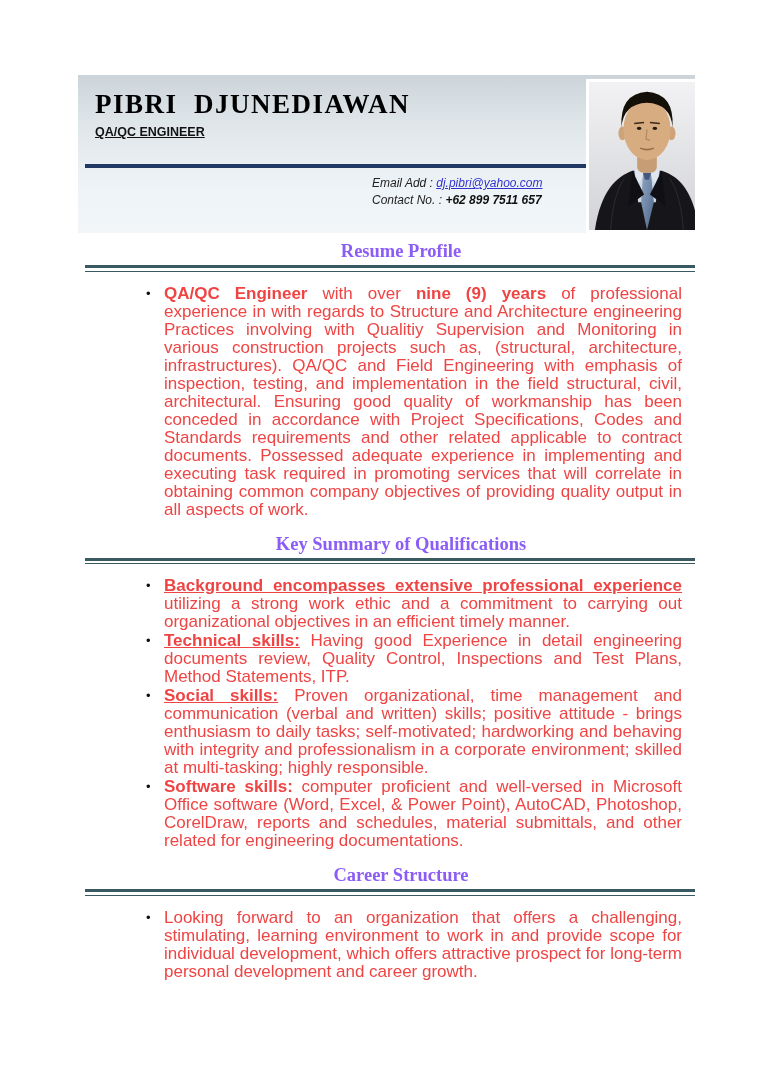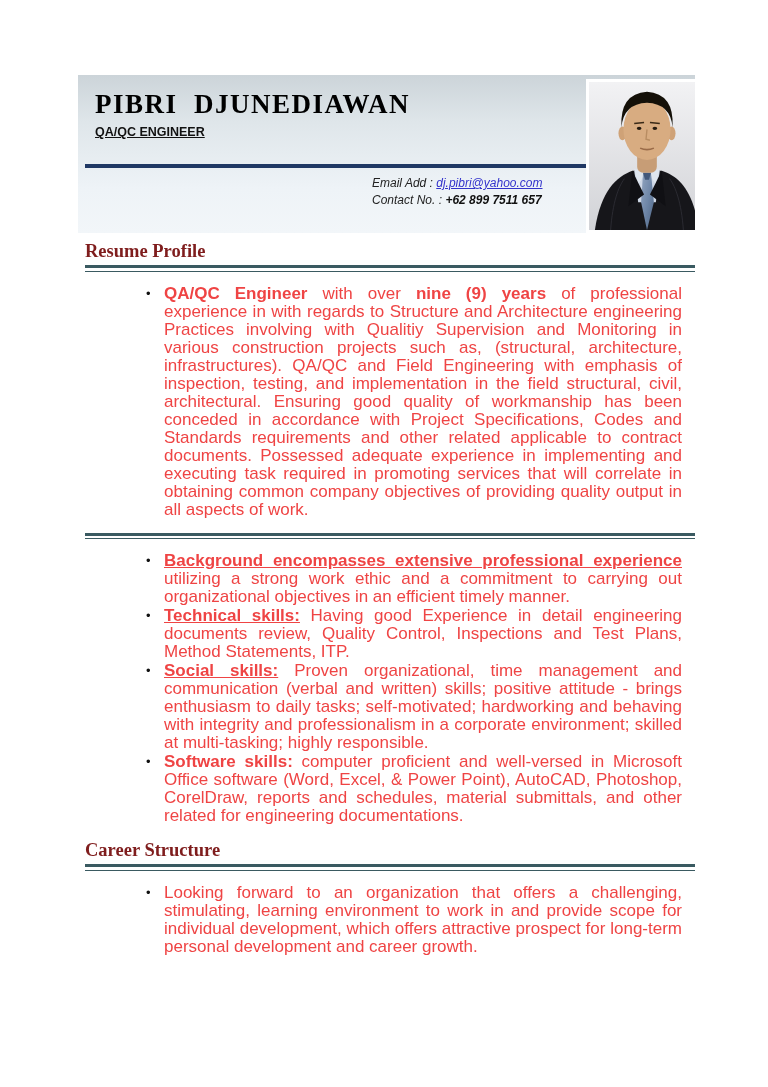--- a/index.html
+++ b/index.html
@@ -47,22 +47,23 @@
     width: 122px; height: 154px;
     background: #ffffff; box-sizing: border-box; padding: 3px;
   }
   .photo-frame svg { display: block; width: 100%; height: 100%; }
 
   
   .sections { position: absolute; left: 85px; top: 240px; width: 632px; }
   .resume-section + .resume-section { margin-top: 14px; }
   .section-heading {
     margin: 0; padding: 0;
+    text-align: center;
     font-family: "Liberation Serif", "DejaVu Serif", serif;
-    font-size: 18.5px; font-weight: bold; color: #7f1d1d;
+    font-size: 18.5px; font-weight: bold; color: #8b5cf6;
     line-height: 22px;
   }
   .double-rule {
     margin-top: 3px;
     height: 2.5px;
     border-top: 3.5px solid var(--section_rule, #3a5a61);
     border-bottom: 1.5px solid var(--section_rule, #3a5a61);
   }
   ul.bullets { margin: 13px 0 0 0; padding: 0 0 0 79px; list-style: none; }
   ul.bullets li {
@@ -148,20 +149,21 @@
   <div class="sections" id="sections">
   <section class="resume-section">
     <h2 class="section-heading">Resume Profile</h2>
     <div class="double-rule"></div>
     <ul class="bullets">
           <li><span style="font-weight: bold;">QA/QC Engineer</span><span> with over </span><span style="font-weight: bold;">nine (9) years</span><span> of professional experience in with regards to Structure and Architecture engineering Practices involving with Qualitiy Supervision and Monitoring in various construction projects such as, (structural, architecture, infrastructures). QA/QC and Field Engineering with emphasis of inspection, testing, and implementation in the field structural, civil, architectural. Ensuring good quality of workmanship has been conceded in accordance with Project Specifications, Codes and Standards requirements and other related applicable to contract documents. Possessed adequate experience in implementing and executing task required in promoting services that will correlate in obtaining common company objectives of providing quality output in all aspects of work.</span></li>
         </ul>
   </section>
 
   <section class="resume-section">
+    <h2 class="section-heading">Key Summary of Qualifications</h2>
     <div class="double-rule"></div>
     <ul class="bullets">
           <li><span style="font-weight: bold; text-decoration: underline;">Background encompasses extensive professional experience</span><span> utilizing a strong work ethic and a commitment to carrying out organizational objectives in an efficient timely manner.</span></li>
           <li><span style="font-weight: bold; text-decoration: underline;">Technical skills:</span><span> Having good Experience in detail engineering documents review, Quality Control, Inspections and Test Plans, Method Statements, ITP.</span></li>
           <li><span style="font-weight: bold; text-decoration: underline;">Social skills:</span><span> Proven organizational, time management and communication (verbal and written) skills; positive attitude - brings enthusiasm to daily tasks; self-motivated; hardworking and behaving with integrity and professionalism in a corporate environment; skilled at multi-tasking; highly responsible.</span></li>
           <li><span style="font-weight: bold; ">Software skills:</span><span> computer proficient and well-versed in Microsoft Office software (Word, Excel, &amp; Power Point), AutoCAD, Photoshop, CorelDraw, reports and schedules, material submittals, and other related for engineering documentations.</span></li>
         </ul>
   </section>
 
   <section class="resume-section">

